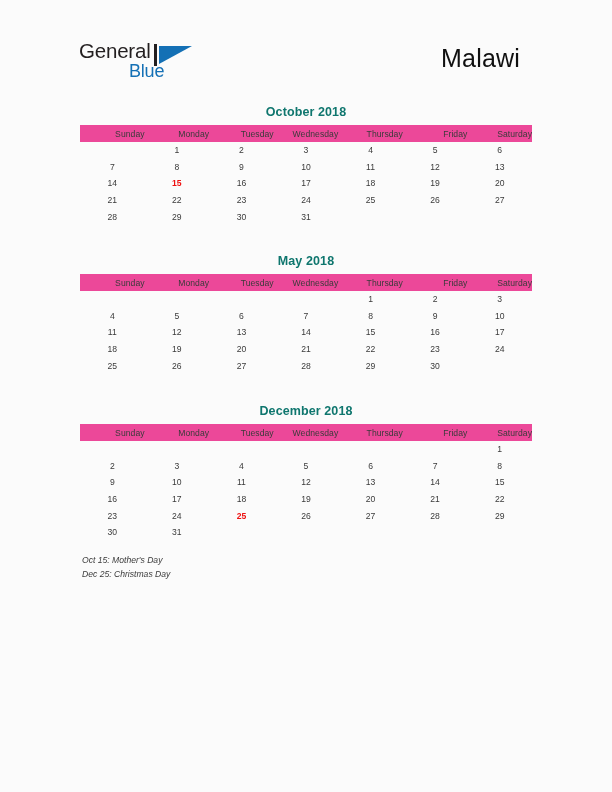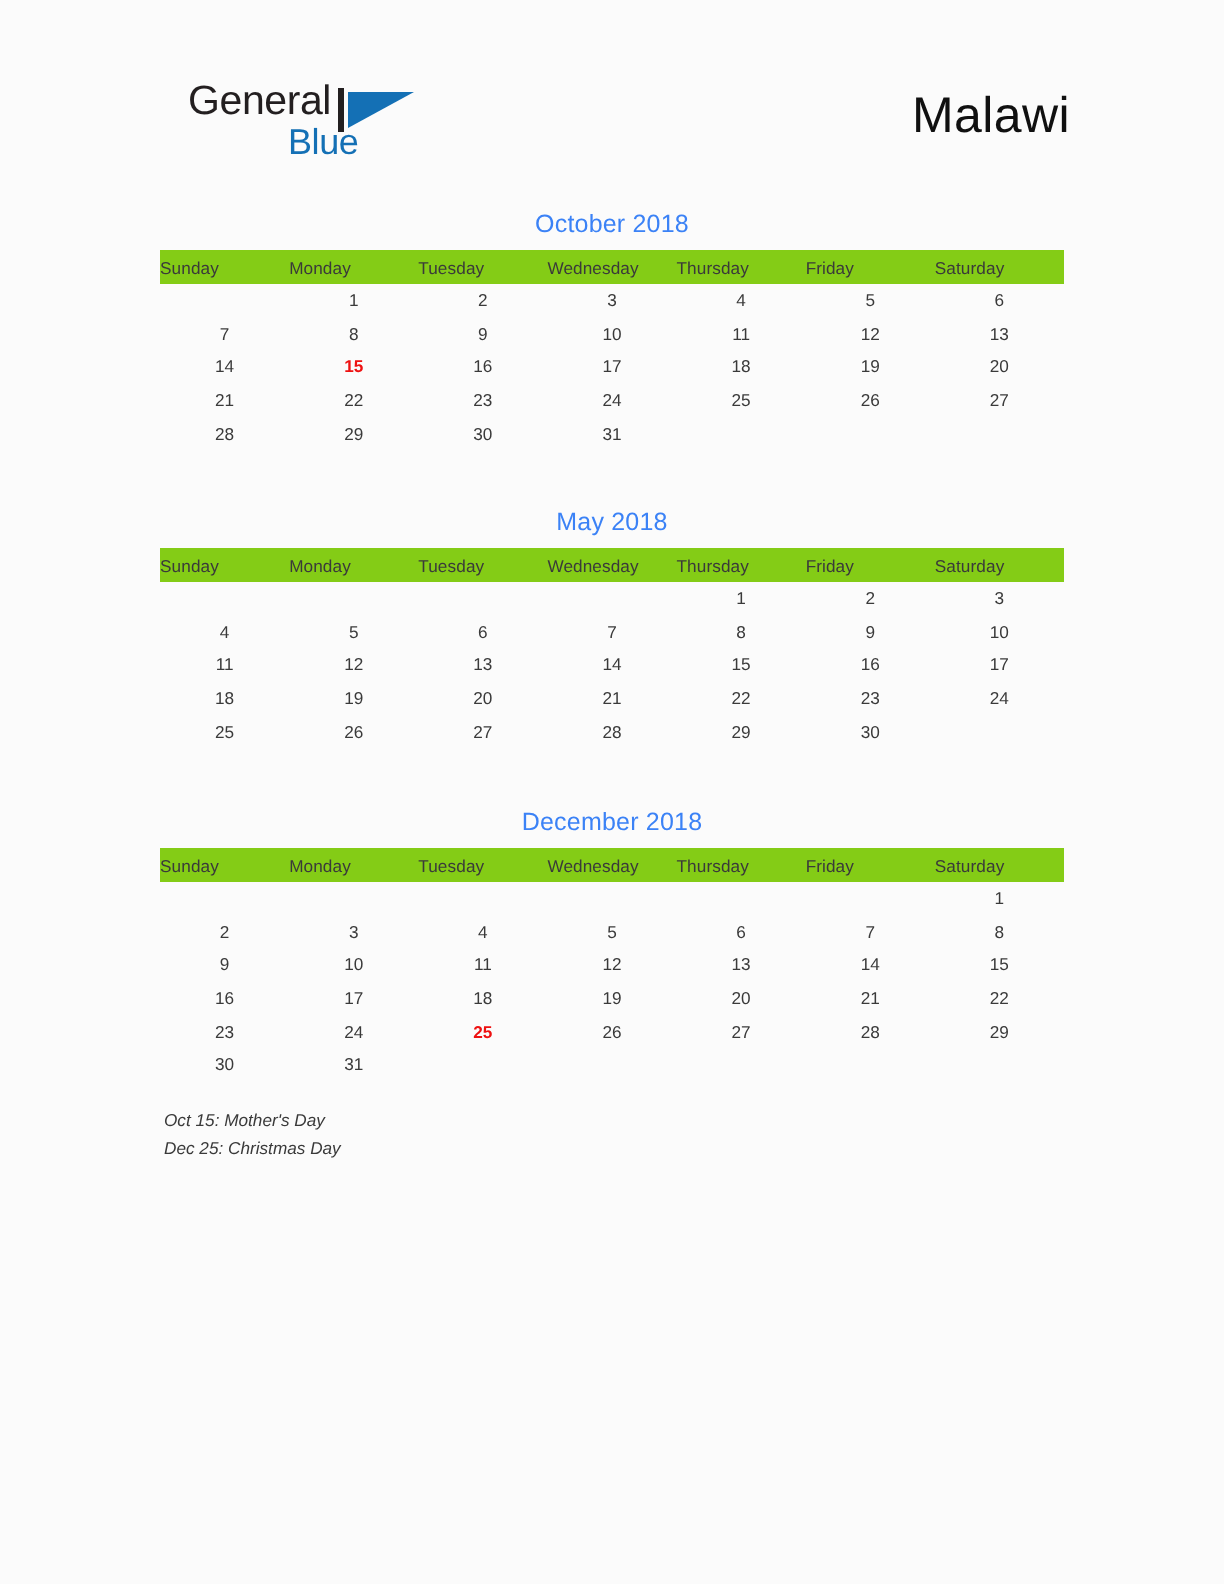--- a/index.html
+++ b/index.html
@@ -18,21 +18,21 @@
   .page {
     position: relative;
     width: 612px;
     height: 792px;
     box-sizing: border-box;
   }
 
   
   .masthead {
     position: absolute;
-    left: 83px;
+    left: 68px;
     top: 38px;
     width: 452px;
     height: 52px;
   }
   .logo {
     position: absolute;
     left: 11px;
     top: 0px;
     width: 180px;
     height: 52px;
@@ -89,36 +89,36 @@
 
   
   .month {
     position: absolute;
     left: 80px;
     width: 452px;
   }
   .month-title {
     text-align: center;
     font-size: 12.5px;
-    font-weight: normal;
-    color: #3b82f6;
+    font-weight: bold;
+    color: #0f766e;
     letter-spacing: 0.1px;
     padding-bottom: 6px;
   }
   table.cal {
     width: 452px;
     border-collapse: collapse;
     table-layout: fixed;
   }
   table.cal th {
-    background: #84cc16;
+    background: #ec4899;
     font-size: 8.6px;
     font-weight: normal;
     color: #3a3a3a;
-    text-align: left;
+    text-align: right;
     height: 17px;
     padding: 0;
     vertical-align: middle;
     letter-spacing: 0.05px;
   }
   table.cal td {
     font-size: 8.6px;
     color: #3a3a3a;
     text-align: center;
     height: 16.6px;

